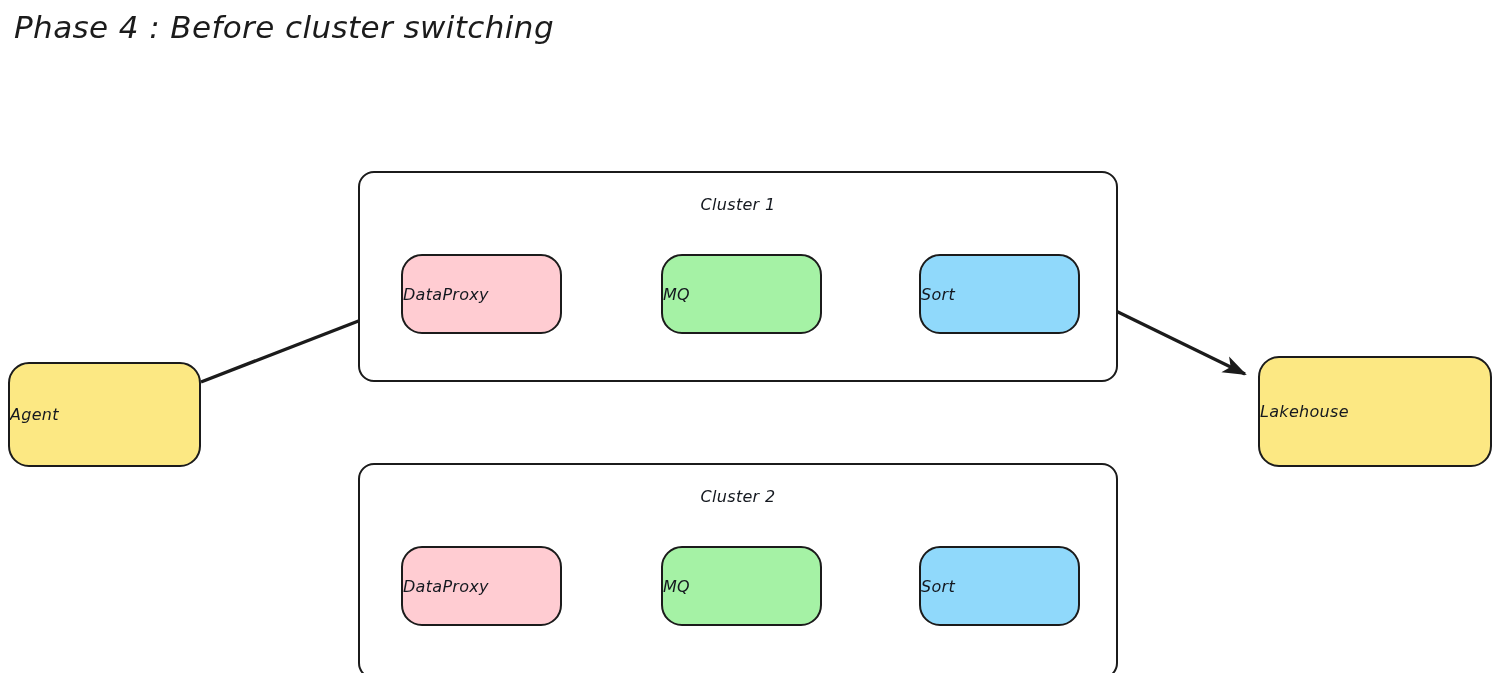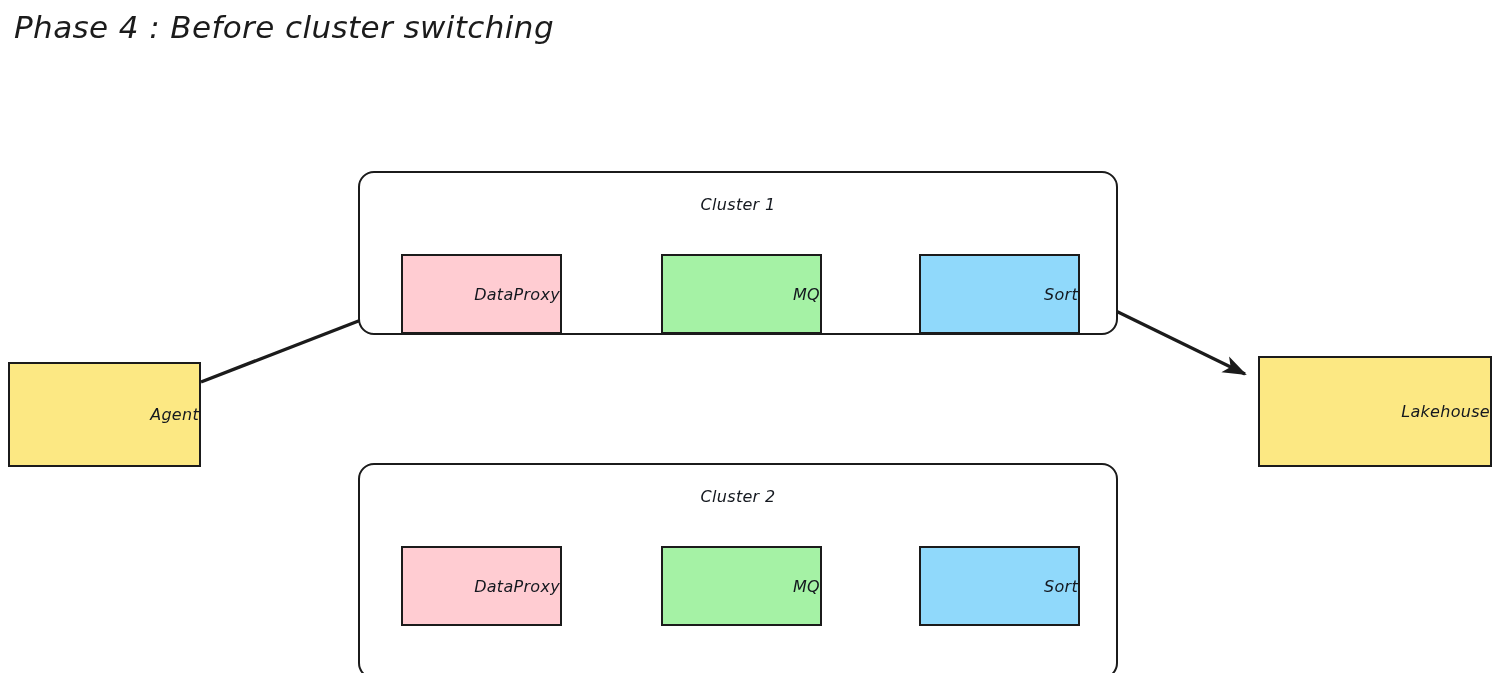--- a/index.html
+++ b/index.html
@@ -33,24 +33,24 @@
     color: #1b1b1b;
     font-family: "DejaVu Sans", sans-serif;
     font-style: italic;
     letter-spacing: 0.4px;
     white-space: nowrap;
   }
   .node {
     position: absolute;
     box-sizing: border-box;
     border: 2.6px solid #1b1b1b;
-    border-radius: 0;
+    border-radius: 21px;
     display: flex;
     align-items: center;
-    justify-content: flex-end;
+    justify-content: flex-start;
     font-size: 16px;
     font-style: italic;
     color: #14181f;
     font-family: "DejaVu Sans", sans-serif;
     letter-spacing: 0.3px;
   }
   .cluster-box {
     position: absolute;
     box-sizing: border-box;
     border: 2.6px solid #1b1b1b;
@@ -97,21 +97,21 @@
   </svg>
 
   <div class="node" style="left:8px; top:362px; width:193px; height:105px; background:#fce883;">
     <span>Agent</span>
   </div>
 
   <div class="node" style="left:1258px; top:356px; width:234px; height:111px; background:#fce883;">
     <span>Lakehouse</span>
   </div>
 
-  <div class="cluster-box" style="left:358px; top:171px; width:760px; height:164px;">
+  <div class="cluster-box" style="left:358px; top:171px; width:760px; height:211px;">
     <div class="cluster-label">Cluster 1</div>
 
     <div class="node" style="left:41px; top:81px; width:161px; height:80px; background:#ffccd2;">
       <span>DataProxy</span>
     </div>
 
     <div class="node" style="left:301px; top:81px; width:161px; height:80px; background:#a5f2a5;">
       <span>MQ</span>
     </div>
 

